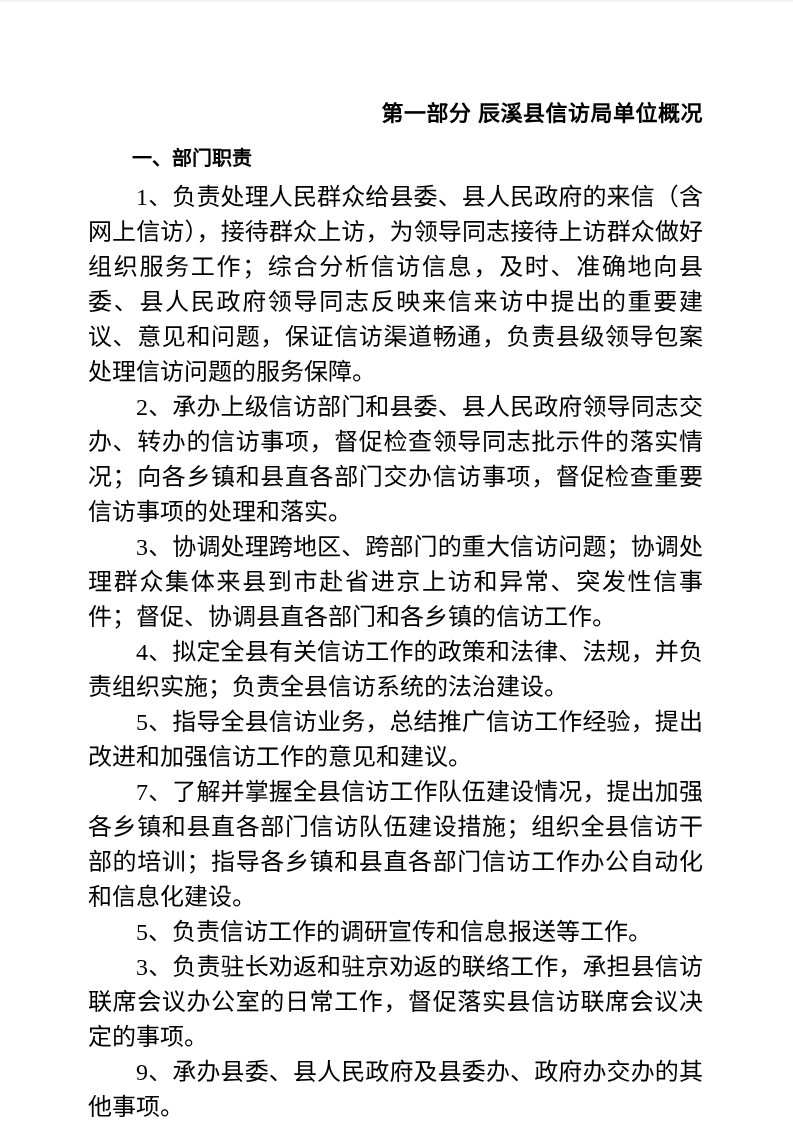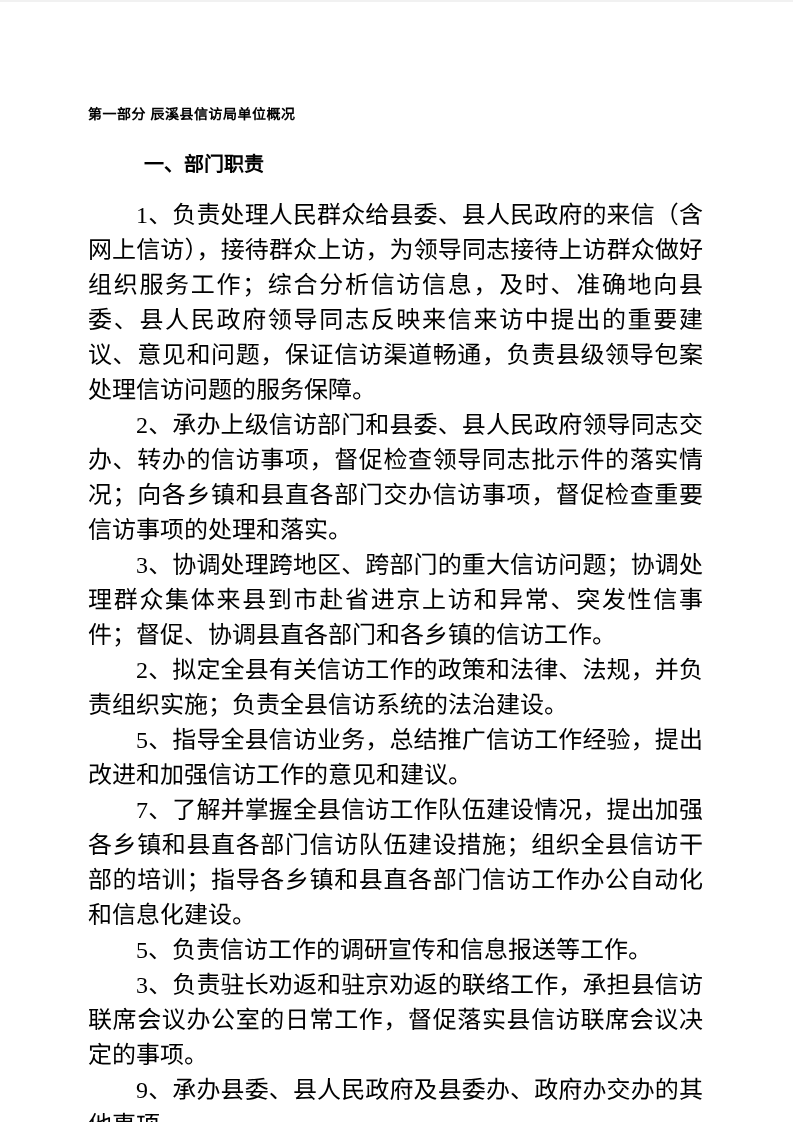--- a/index.html
+++ b/index.html
@@ -15,34 +15,34 @@
     background: #ffffff;
     box-sizing: border-box;
     padding: 95px 90px 40px 88px;
     border-top: 2px solid #f1f1f1;
     overflow: hidden;
     color: #000000;
   }
   .doc-title {
     font-family: "Liberation Sans", "DejaVu Sans", sans-serif;
     font-weight: bold;
-    font-size: 14px;
+    font-size: 22px;
     line-height: 34px;
-    text-align: left;
+    text-align: right;
     margin: 0 0 10px 0;
     color: #000000;
     letter-spacing: 0.5px;
   }
   .section-heading {
     font-family: "Liberation Sans", "DejaVu Sans", sans-serif;
     font-weight: bold;
     font-size: 20px;
     line-height: 35px;
     text-indent: 2em;
-    margin: 16px;
+    margin: 4px;
     color: #000000;
   }
   .para {
     font-family: "Liberation Serif", "DejaVu Serif", serif;
     font-size: 24px;
     line-height: 35px;
     text-indent: 2em;
     text-align: justify;
     margin: 0;
     color: #000000;
@@ -57,21 +57,21 @@
   <h1 class="doc-title">第一部分 辰溪县信访局单位概况</h1>
 
   <h2 class="section-heading">一、部门职责</h2>
 
   <p class="para">1、负责处理人民群众给县委、县人民政府的来信（含网上信访），接待群众上访，为领导同志接待上访群众做好组织服务工作；综合分析信访信息，及时、准确地向县委、县人民政府领导同志反映来信来访中提出的重要建议、意见和问题，保证信访渠道畅通，负责县级领导包案处理信访问题的服务保障。</p>
 
   <p class="para">2、承办上级信访部门和县委、县人民政府领导同志交办、转办的信访事项，督促检查领导同志批示件的落实情况；向各乡镇和县直各部门交办信访事项，督促检查重要信访事项的处理和落实。</p>
 
   <p class="para">3、协调处理跨地区、跨部门的重大信访问题；协调处理群众集体来县到市赴省进京上访和异常、突发性信事件；督促、协调县直各部门和各乡镇的信访工作。</p>
 
-  <p class="para">2、拟定全县有关信访工作的政策和法律、法规，并负责组织实施；负责全县信访系统的法治建设。</p>
+  <p class="para">4、拟定全县有关信访工作的政策和法律、法规，并负责组织实施；负责全县信访系统的法治建设。</p>
 
   <p class="para">5、指导全县信访业务，总结推广信访工作经验，提出改进和加强信访工作的意见和建议。</p>
 
   <p class="para">7、了解并掌握全县信访工作队伍建设情况，提出加强各乡镇和县直各部门信访队伍建设措施；组织全县信访干部的培训；指导各乡镇和县直各部门信访工作办公自动化和信息化建设。</p>
 
   <p class="para">5、负责信访工作的调研宣传和信息报送等工作。</p>
 
   <p class="para">3、负责驻长劝返和驻京劝返的联络工作，承担县信访联席会议办公室的日常工作，督促落实县信访联席会议决定的事项。</p>
 
   <p class="para">9、承办县委、县人民政府及县委办、政府办交办的其他事项。</p>

